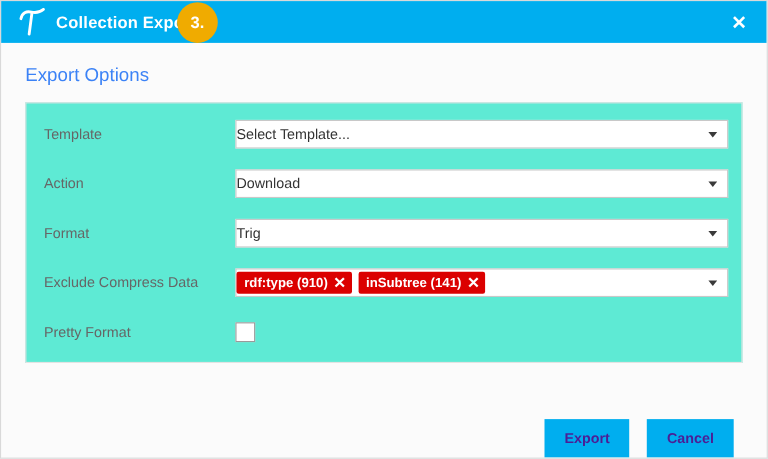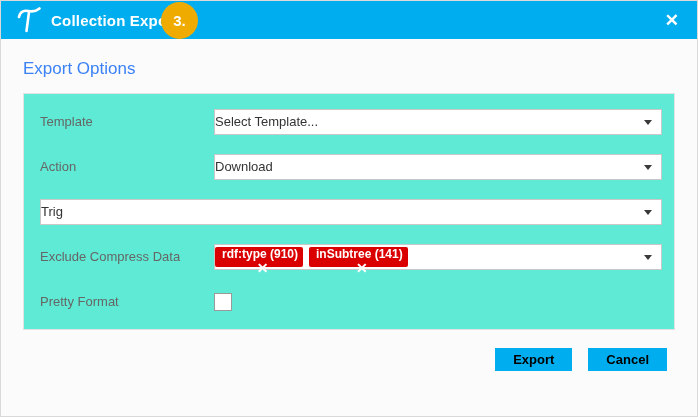--- a/index.html
+++ b/index.html
@@ -112,21 +112,20 @@
     background: #DB0000;
     color: #ffffff;
     font-size: 12px;
     font-weight: bold;
     height: 20px;
     display: inline-flex;
     align-items: center;
     padding: 0 5px 0 7px;
     border-radius: 2px;
     white-space: nowrap;
-    flex-direction: column;
   }
   .tag-x {
     margin-left: 5px;
     font-size: 14px;
     font-weight: bold;
     cursor: pointer;
     line-height: 1;
   }
   .checkbox {
     width: 18px;
@@ -139,28 +138,29 @@
   
   .footer {
     display: flex;
     justify-content: flex-end;
     gap: 16px;
     margin-top: 18px;
     padding-right: 8px;
   }
   .btn {
     background: #00AEEF;
-    color: #000000;
+    color: #4c1d95;
     border: none;
     font-family: "Liberation Sans", sans-serif;
     font-size: 13px;
     font-weight: bold;
-    height: 23px;
+    height: 35px;
     padding: 0 18px;
     cursor: pointer;
+    margin-top: 33px;
   }
 </style>
 </head>
 <body>
 
 <div class="dialog">
 
   <div class="header">
     <svg class="brand-icon" viewBox="0 0 24 26" fill="none" xmlns="http://www.w3.org/2000/svg">
       <path d="M2 10 C3 4.5, 7 3, 11.5 4 C16 5, 19.5 4, 22.5 1.5" stroke="#ffffff" stroke-width="2.6" stroke-linecap="round"></path>
@@ -186,20 +186,21 @@
 
       <div class="row">
         <label>Action</label>
         <div class="select">
           <span class="select-value">Download</span>
           <span class="caret"></span>
         </div>
       </div>
 
       <div class="row">
+        <label>Format</label>
         <div class="select">
           <span class="select-value">Trig</span>
           <span class="caret"></span>
         </div>
       </div>
 
       <div class="row">
         <label>Exclude Compress Data</label>
         <div class="select">
           <span class="tags-wrap">

